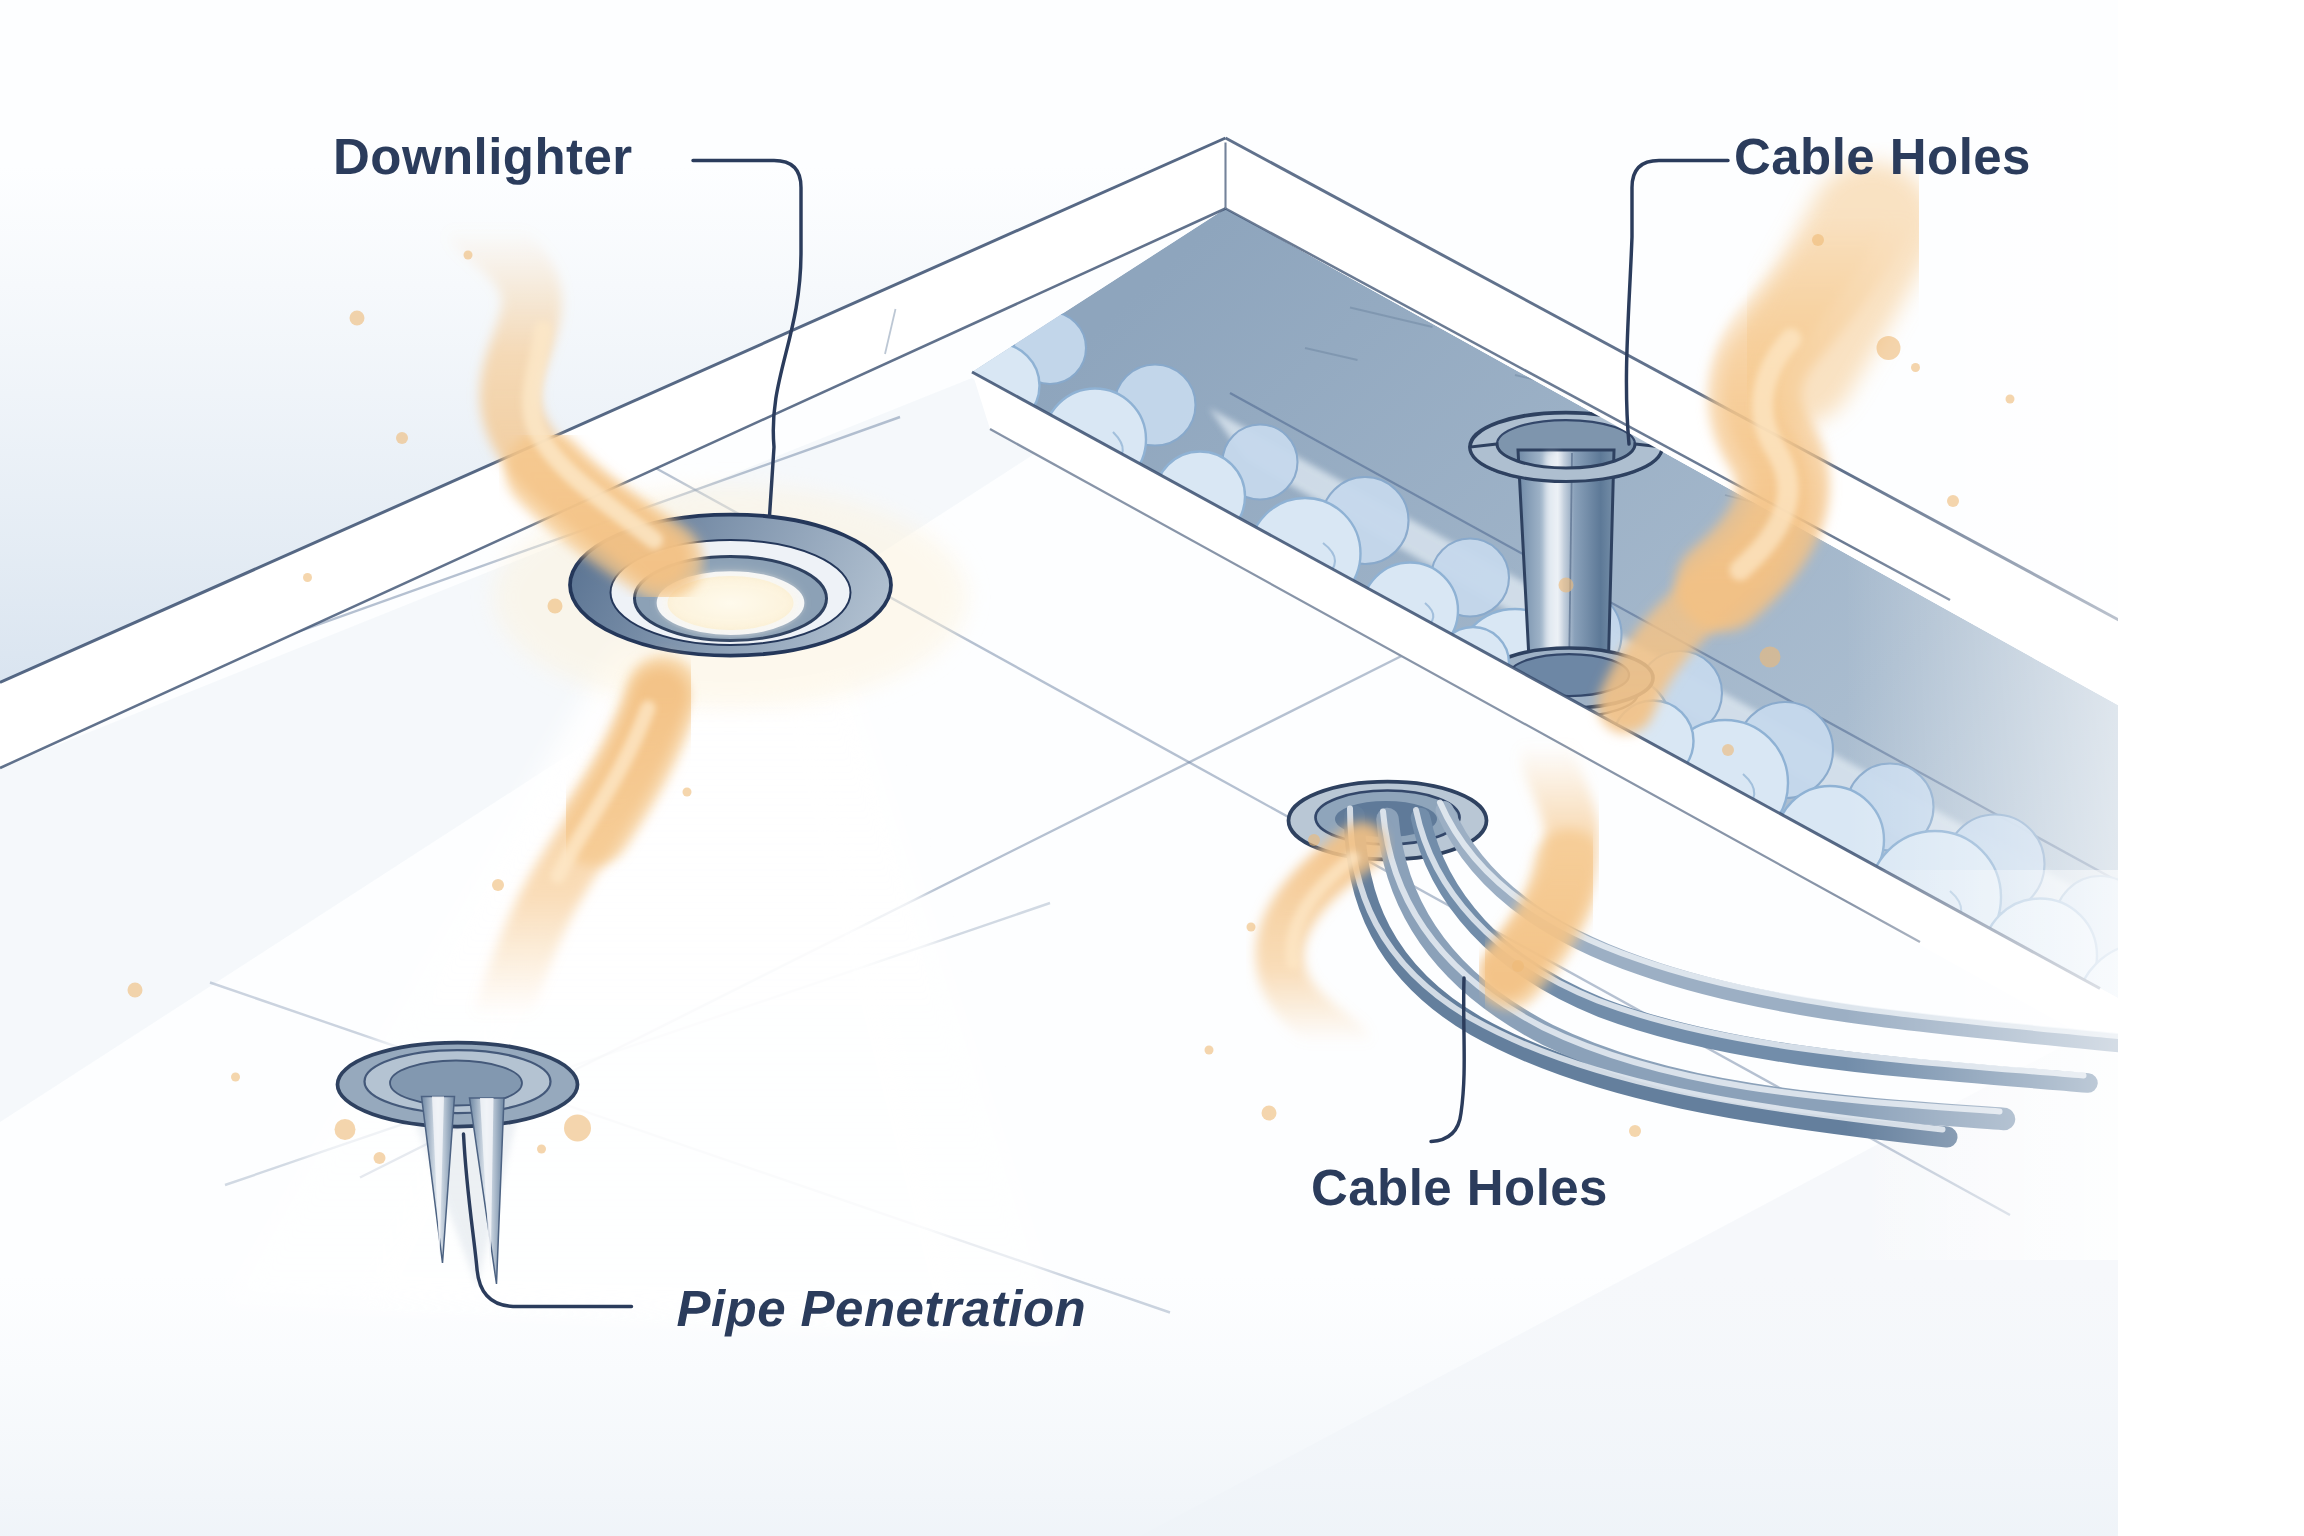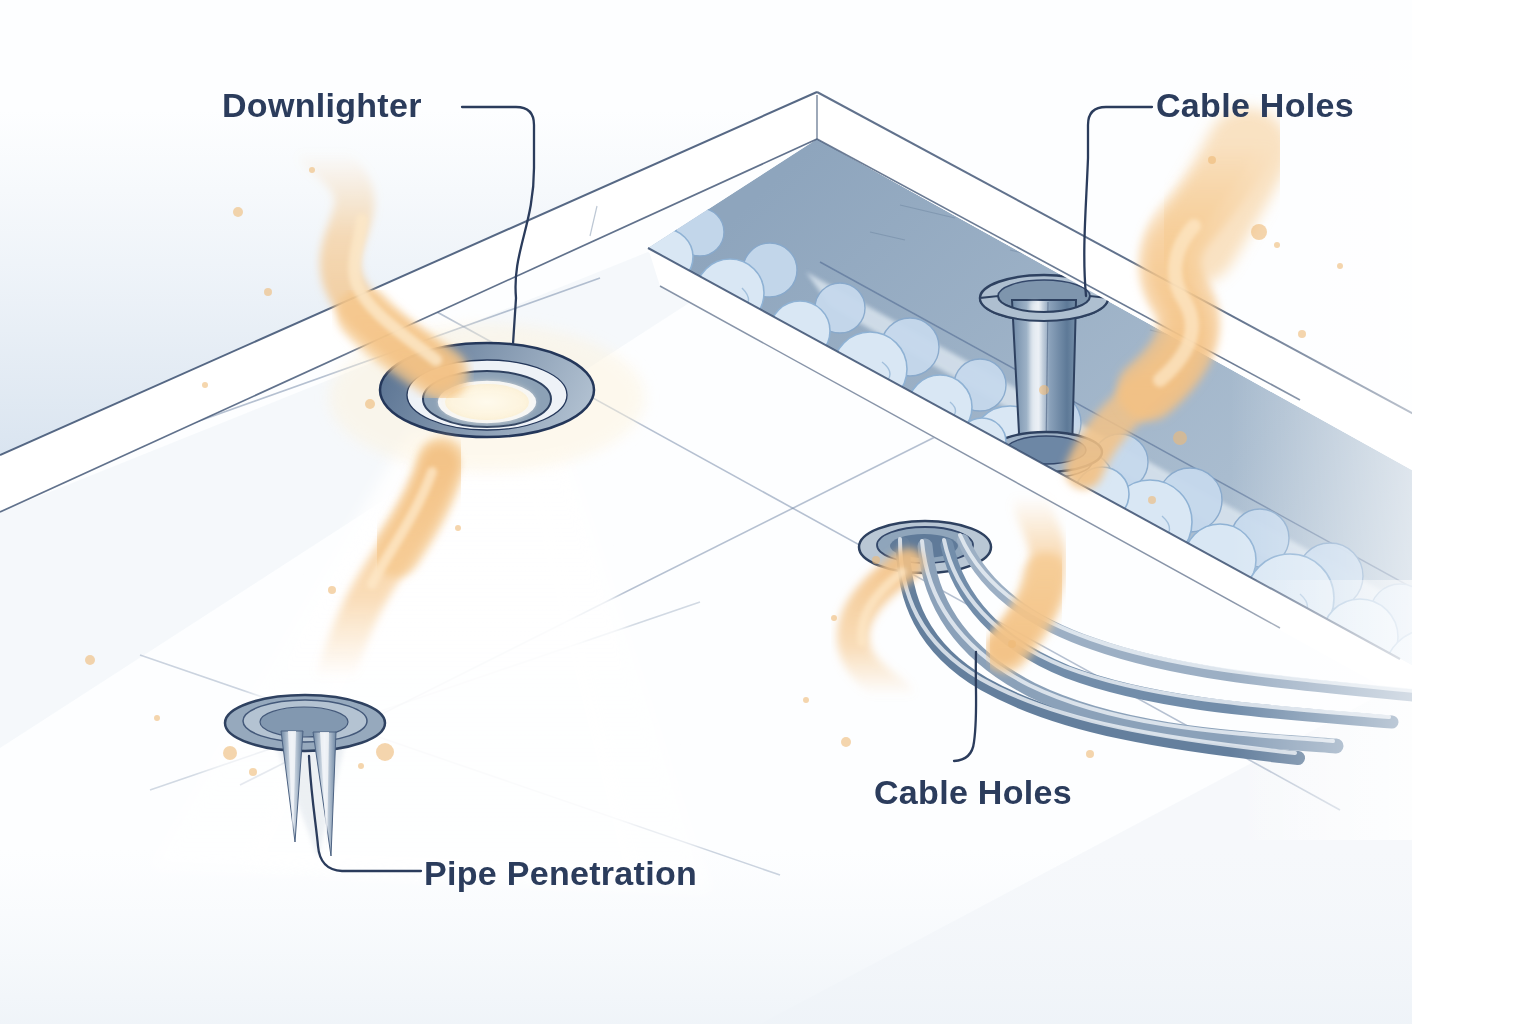--- a/index.html
+++ b/index.html
@@ -280,14 +280,14 @@
     <path d="M462,107 L516,107 Q534,107 534,125 L534,168 C534,225 512,252 516,298 L513,344"></path>
     <path d="M1152,107 L1106,107 Q1088,107 1088,125 L1088,158 C1086,210 1082,252 1086,296"></path>
     <path d="M976,652 C975,688 978,714 974,742 Q972,760 954,761"></path>
     <path d="M309,756 C311,795 316,824 318,846 Q320,870 342,871 L421,871"></path>
   </g>
 </svg>
 
 <div class="lbl" style="left:222px;top:86px;">Downlighter</div>
 <div class="lbl" style="left:1156px;top:86px;">Cable Holes</div>
 <div class="lbl" style="left:874px;top:773px;">Cable Holes</div>
-<div class="lbl" style="left:424px;top:854px;">Pipe Penetration</div>
+<div class="lbl" style="left:451px;top:854px;font-style:italic;">Pipe Penetration</div>
 </div>
 
 </body></html>

